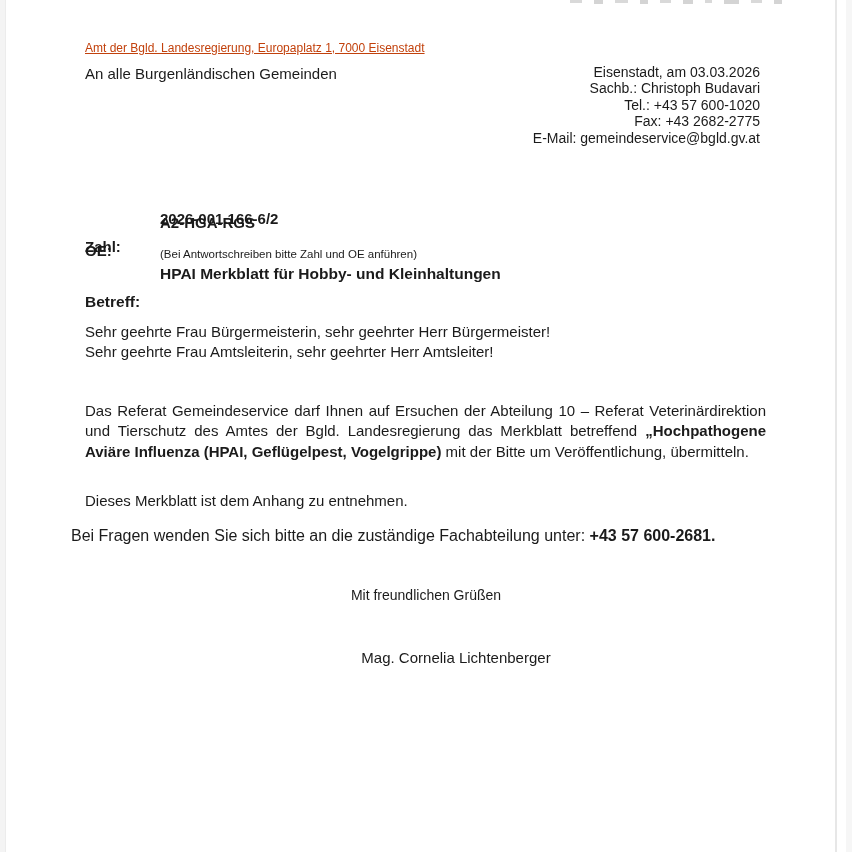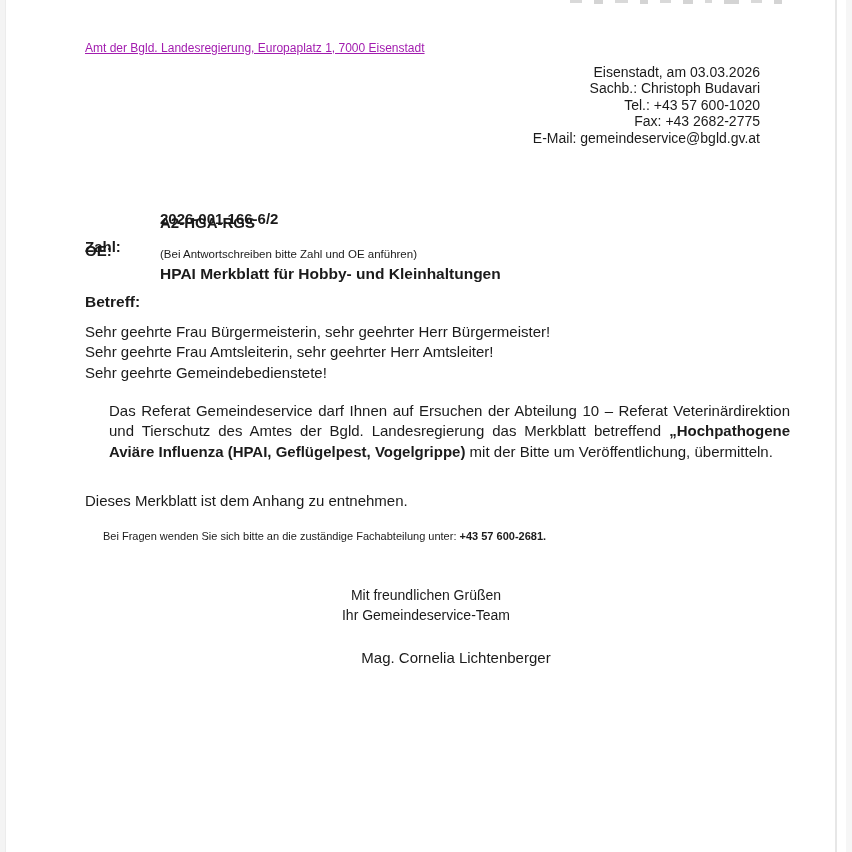--- a/index.html
+++ b/index.html
@@ -35,21 +35,21 @@
   }
   .top-artifact span {
     display: block; height: 4px; background: #d4d4d4;
   }
   .top-artifact span:nth-child(odd) { height: 3px; background: #d9d9d9; }
 
   .letterhead {
     position: absolute; left: 85px; top: 41px;
     font-size: 12px; line-height: 15px;
     text-decoration: underline;
-    color: #a21caf;
+    color: #c2410c;
     white-space: nowrap;
   }
 
   .recipient {
     position: absolute; left: 85px; top: 64px;
     font-size: 15px; line-height: 20px;
     white-space: nowrap;
   }
 
   .contact-block {
@@ -79,34 +79,33 @@
   .salutation {
     position: absolute; left: 85px; top: 322px;
     font-size: 15px; line-height: 20.3px;
     white-space: nowrap;
   }
 
   .para1 {
     position: absolute; left: 85px; top: 401px; width: 681px;
     font-size: 15px; line-height: 20.3px;
     text-align: justify;
-    margin-left: 24px;
   }
   .para1 b { font-weight: bold; }
 
   .para2 {
     position: absolute; left: 85px; top: 491px;
     font-size: 15px; line-height: 20.3px;
     white-space: nowrap;
     text-align: center;
   }
 
   .para3 {
-    position: absolute; left: 103px; top: 526px;
-    font-size: 11px; line-height: 20.3px;
+    position: absolute; left: 71px; top: 526px;
+    font-size: 16px; line-height: 20.3px;
     white-space: nowrap;
     text-align: center;
   }
   .para3 b { font-weight: bold; }
 
   .closing {
     position: absolute; left: 0; top: 586px; width: 852px;
     text-align: center;
     font-size: 14px; line-height: 19.5px;
   }
@@ -134,20 +133,21 @@
       <span style="width:11px"></span>
       <span style="width:10px"></span>
       <span style="width:7px"></span>
       <span style="width:15px"></span>
       <span style="width:11px"></span>
       <span style="width:8px"></span>
   </div>
 
   <div class="letterhead">Amt der Bgld. Landesregierung, Europaplatz 1, 7000 Eisenstadt</div>
 
+  <div class="recipient">An alle Burgenländischen Gemeinden</div>
 
   <div class="contact-block">
     <div>Eisenstadt, am 03.03.2026</div>
     <div>Sachb.: Christoph Budavari</div>
     <div>Tel.: +43 57 600-1020</div>
     <div>Fax: +43 2682-2775</div>
     <div>E-Mail: gemeindeservice@bgld.gv.at</div>
   </div>
 
   <div class="ref-row zahl">
@@ -163,29 +163,27 @@
   <div class="ref-note">(Bei Antwortschreiben bitte Zahl und OE anführen)</div>
 
   <div class="ref-row betreff">
     <span class="ref-label">Betreff:</span>
     <span class="ref-value">HPAI Merkblatt für Hobby- und Kleinhaltungen</span>
   </div>
 
   <div class="salutation">
     <div>Sehr geehrte Frau Bürgermeisterin, sehr geehrter Herr Bürgermeister!</div>
     <div>Sehr geehrte Frau Amtsleiterin, sehr geehrter Herr Amtsleiter!</div>
-    <div>Sehr geehrte Gemeindebedienstete!</div>
   </div>
 
   <div class="para1"><span>Das Referat Gemeindeservice darf Ihnen auf Ersuchen der Abteilung 10 – Referat Veterinärdirektion und Tierschutz des Amtes der Bgld. Landesregierung das Merkblatt betreffend </span><b>„Hochpathogene Aviäre Influenza (HPAI, Geflügelpest, Vogelgrippe)</b><span> mit der Bitte um Veröffentlichung, übermitteln.</span></div>
 
   <div class="para2">Dieses Merkblatt ist dem Anhang zu entnehmen.</div>
 
   <div class="para3"><span>Bei Fragen wenden Sie sich bitte an die zuständige Fachabteilung unter: </span><b>+43 57 600-2681.</b></div>
 
   <div class="closing">
     <div>Mit freundlichen Grüßen</div>
-    <div>Ihr Gemeindeservice-Team</div>
   </div>
 
   <div class="signer">Mag. Cornelia Lichtenberger</div>
 
 </div>
 
 </body></html>

